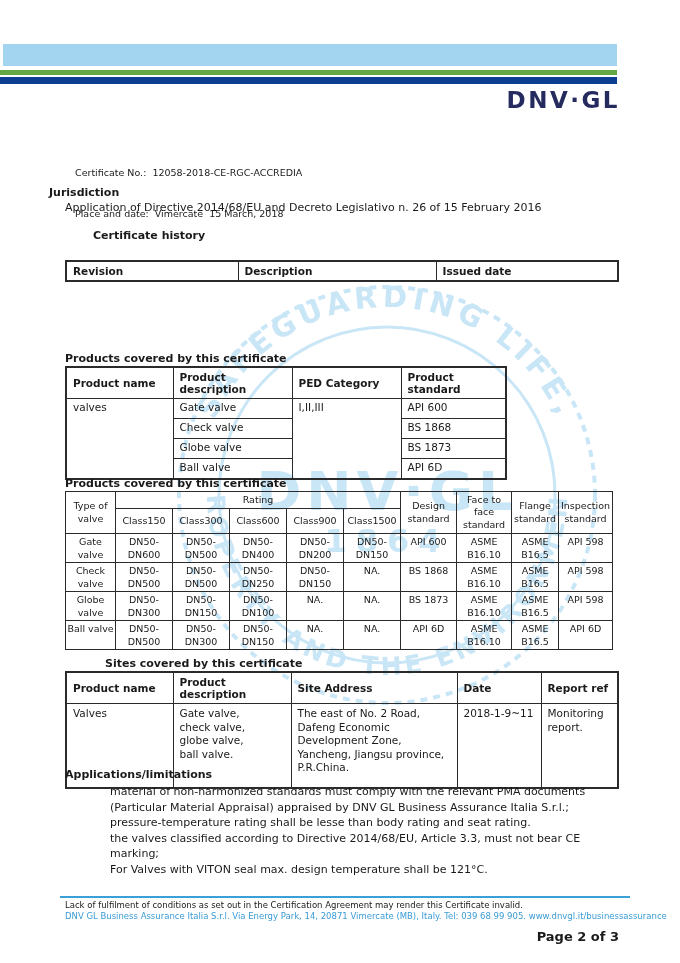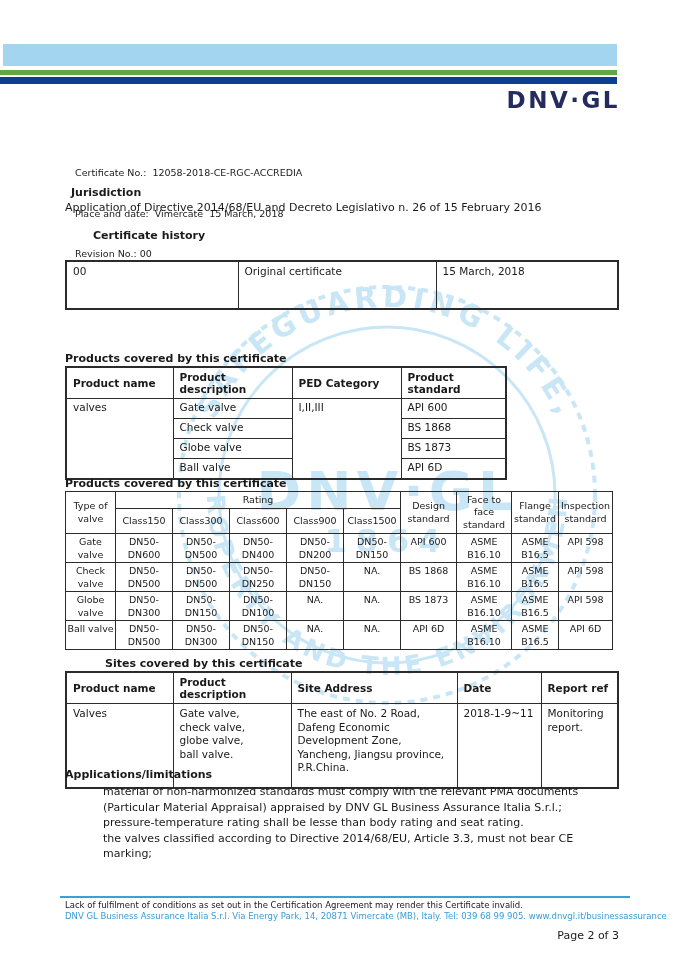--- a/index.html
+++ b/index.html
@@ -16,21 +16,21 @@
   .bar-green { left:0;    top:70px; width:617px; height:5px;  background:#62A744; }
   .bar-navy  { left:0;    top:77px; width:617px; height:7px;  background:#0C3E92; }
 
   .logo { position:absolute; top:87px; right:60px; z-index:1;
           font-size:23px; font-weight:bold; letter-spacing:2.5px; color:#252B5E; }
 
   .cert-info { position:absolute; left:75px; top:139px; z-index:1;
                font-size:9.5px; line-height:13.5px; white-space:pre; }
 
   .h-bold { font-weight:bold; font-size:11px; }
-  .jurisdiction-h { position:absolute; left:71px; top:186px; z-index:1; }
+  .jurisdiction-h { position:absolute; left:49px; top:186px; z-index:1; }
   .jurisdiction-t { position:absolute; left:65px; top:201px; z-index:1; font-size:11px; }
 
   .sec-history  { position:absolute; left:65px; top:229px; z-index:1;margin-left:28px; }
   .sec-prod1    { position:absolute; left:65px; top:352px; z-index:1; }
   .sec-prod2    { position:absolute; left:65px; top:477px; z-index:1; }
   .sec-sites    { position:absolute; left:65px; top:657px; z-index:1;margin-left:40px; }
   .sec-apps     { position:absolute; left:65px; top:768px; z-index:1; }
 
   table { border-collapse:collapse; table-layout:fixed; background:transparent; z-index:1; position:absolute; }
   th, td { border:1px solid #2b2b2b; overflow:hidden; }
@@ -47,27 +47,27 @@
   .tbl-prod2 th { font-size:9.5px; font-weight:normal; text-align:center; padding:1px 1px; line-height:12.5px; vertical-align:middle; }
   .tbl-prod2 td { font-size:9.5px; text-align:center; padding:2px 1px 1px; line-height:12.5px; vertical-align:top; height:26px; }
   .tbl-prod2 .hr1 { height:17px; }
   .tbl-prod2 .hr2 th { height:25px;margin-left:36px; }
 
   .tbl-sites { left:65px; top:671px; width:552px; border:2px solid #2b2b2b; }
   .tbl-sites th { font-size:10.5px; text-align:left; padding:3px 6px; height:22px; }
   .tbl-sites td { font-size:10.5px; text-align:left; padding:3px 6px 6px; vertical-align:top; line-height:13.5px; height:84px; }
   .pre { white-space:pre-line; }
 
-  .apps-body { position:absolute; left:103px; top:784px; width:515px; z-index:1;
+  .apps-body { position:absolute; left:110px; top:784px; width:515px; z-index:1;
                font-size:11px; line-height:15.5px; }
 
   .footer-rule { position:absolute; left:60px; top:896px; width:570px; height:2px; background:#3BA0D6; z-index:1; }
   .footer-l1 { position:absolute; left:65px; top:900px; font-size:8.5px; color:#1a1a1a; z-index:1; }
   .footer-l2 { position:absolute; left:65px; top:911px; font-size:8.5px; color:#3A9BD5; z-index:1; }
-  .page-num  { position:absolute; right:61px; top:929px; font-size:11px; z-index:1; }
+  .page-num  { position:absolute; right:61px; top:929px; font-size:13px; z-index:1;font-weight:bold; }
 </style>
 </head>
 <body>
 
 <div class="page">
 
   <svg class="watermark" width="430" height="430" viewBox="0 0 430 430">
     <g fill="none" stroke="#C9E6F7">
       <circle cx="215" cy="215" r="208" stroke-width="4" stroke-dasharray="7 6"></circle>
       <circle cx="215" cy="215" r="168" stroke-width="3"></circle>
@@ -86,38 +86,37 @@
 
   <div class="bar bar-light"></div>
   <div class="bar bar-green"></div>
   <div class="bar bar-navy"></div>
 
   <div class="logo">DNV·GL</div>
 
   <div class="cert-info">
     <div>Certificate No.:  12058-2018-CE-RGC-ACCREDIA</div>
     <div>Place and date:  Vimercate  15 March, 2018</div>
-    <div>Revision No.: 00</div>
   </div>
 
   <div class="jurisdiction-h h-bold">Jurisdiction</div>
   <div class="jurisdiction-t">Application of Directive 2014/68/EU and Decreto Legislativo n. 26 of 15 February 2016</div>
 
   <div class="sec-history h-bold">Certificate history</div>
   <table class="tbl-history">
     <colgroup>
         <col style="width:172px">
         <col style="width:198px">
         <col style="width:182px">
       </colgroup>
     <tbody>
-    <tr>
-      <td>00</td>
-      <td>Original certificate</td>
-      <td>15 March, 2018</td>
+        <tr>
+      <th>Revision</th>
+      <th>Description</th>
+      <th>Issued date</th>
     </tr>
   </tbody>
     </table>
 
   <div class="sec-prod1 h-bold">Products covered by this certificate</div>
   <table class="tbl-prod1">
     <colgroup>
         <col style="width:107px">
         <col style="width:119px">
         <col style="width:109px">
@@ -265,20 +264,21 @@
 report.</td>
     </tr>
   </tbody>
     </table>
 
   <div class="sec-apps h-bold">Applications/limitations</div>
   <div class="apps-body">
     <div>material of non-harmonized standards must comply with the relevant PMA documents (Particular Material Appraisal) appraised by DNV GL Business Assurance Italia S.r.l.;</div>
     <div>pressure-temperature rating shall be lesse than body rating and seat rating.</div>
     <div>the valves classified according to Directive 2014/68/EU, Article 3.3, must not bear CE marking;</div>
+    <div>For Valves with VITON seal max. design temperature shall be 121°C.</div>
   </div>
 
   <div class="footer-rule"></div>
   <div class="footer-l1">Lack of fulfilment of conditions as set out in the Certification Agreement may render this Certificate invalid.</div>
   <div class="footer-l2">DNV GL Business Assurance Italia S.r.l. Via Energy Park, 14, 20871 Vimercate (MB), Italy. Tel: 039 68 99 905. www.dnvgl.it/businessassurance</div>
   <div class="page-num">Page 2 of 3</div>
 
 </div>
 
 </body></html>

